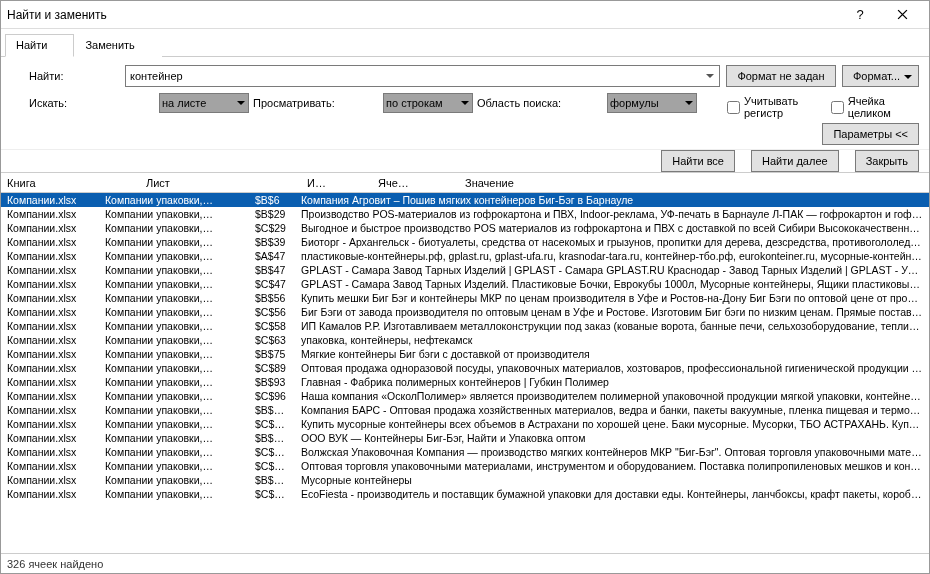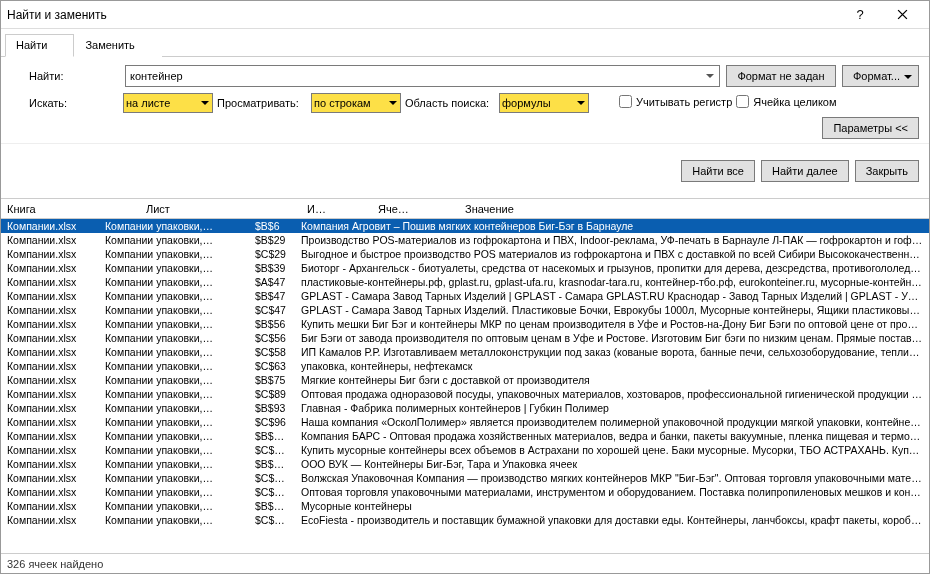--- a/index.html
+++ b/index.html
@@ -17,28 +17,28 @@
   .search-input { flex: 1; height: 22px; border: 1px solid #7a7a7a; padding: 0 20px 0 4px; font-family: inherit; font-size: 11px; background: #fff; position: relative; }
   .combo-wrap { position: relative; flex: 1; display: flex; }
   .combo-wrap .dd { position: absolute; right: 2px; top: 2px; width: 16px; height: 18px; display: flex; align-items: center; justify-content: center; pointer-events: none; }
   .btn { height: 22px; border: 1px solid #7a7a7a; background: #e1e1e1; padding: 0 10px; font-family: inherit; font-size: 11px; cursor: pointer; white-space: nowrap; }
   .btn.dd-btn { padding-right: 18px; position: relative; }
   .btn.dd-btn::after { content: ""; position: absolute; right: 6px; top: 9px; width: 0; height: 0; border-left: 4px solid transparent; border-right: 4px solid transparent; border-top: 4px solid #000; }
   .options-grid { display: flex; gap: 30px; align-items: flex-start; margin-top: 4px; }
   .opt-col { display: flex; gap: 4px; }
   .opt-row { display: flex; align-items: center; gap: 4px; }
   .opt-row .lbl2 { width: 90px; }
-  .sel { height: 20px; border: 1px solid #7a7a7a; font-family: inherit; font-size: 11px; background: #fde047; width: 90px; padding: 0 2px; }
+  .sel { height: 20px; border: 1px solid #7a7a7a; font-family: inherit; font-size: 11px; background: #a3a3a3; width: 90px; padding: 0 2px; margin-left: 36px; }
   .sel-wrap { position: relative; display: inline-block; }
   .sel-wrap::after { content: ""; position: absolute; right: 4px; top: 8px; width: 0; height: 0; border-left: 4px solid transparent; border-right: 4px solid transparent; border-top: 4px solid #000; pointer-events: none; }
   .sel-wrap .sel { appearance: none; -webkit-appearance: none; padding-right: 16px; }
   .chk-row { display: flex; align-items: center; gap: 4px; }
   .chk-row input { margin: 0; }
   .params-btn-row { display: flex; justify-content: flex-end; padding: 0 10px 4px 10px; }
-  .action-row { display: flex; justify-content: flex-end; gap: 6px; padding: 16px 10px; border-top: 1px solid #eee; }
+  .action-row { display: flex; justify-content: flex-end; gap: 16px; padding: 0 10px; border-top: 1px solid #eee; }
   .results { flex: 1; overflow: hidden; display: flex; flex-direction: column; border-top: 1px solid #ccc; }
   .res-header { display: flex; background: #fff; border-bottom: 1px solid #ccc; height: 20px; align-items: center; font-weight: normal; padding-right: 16px; gap: 41px; }
   .res-header .col, .res-row .col { padding: 2px 6px; overflow: hidden; white-space: nowrap; text-overflow: ellipsis; }
   .col-book { width: 98px; flex: 0 0 98px; }
   .col-sheet { width: 120px; flex: 0 0 120px; overflow: hidden; white-space: nowrap; text-overflow: ellipsis; }
   .col-name { width: 30px; flex: 0 0 30px; }
   .col-cell { width: 46px; flex: 0 0 46px; }
   .col-value { flex: 1; min-width: 0; }
   .res-body { flex: 1; overflow-y: scroll; overflow-x: scroll; }
   .res-row { display: flex; height: 14px; align-items: center; font-size: 10.5px; }
@@ -246,21 +246,21 @@
           <div class="col col-sheet">Компании упаковки, тары</div>
           <div class="col col-name"></div>
           <div class="col col-cell">$C$168</div>
           <div class="col col-value">Купить мусорные контейнеры всех объемов в Астрахани по хорошей цене. Баки мусорные. Мусорки, ТБО АСТРАХАНЬ. Купить мусорные контейнеры всех объемов в</div>
         </div>
         <div class="res-row">
           <div class="col col-book">Компании.xlsx</div>
           <div class="col col-sheet">Компании упаковки, тары</div>
           <div class="col col-name"></div>
           <div class="col col-cell">$B$194</div>
-          <div class="col col-value">ООО ВУК — Контейнеры Биг-Бэг, Тара и Упаковка ячеек</div>
+          <div class="col col-value">ООО ВУК — Контейнеры Биг-Бэг, Найти и Упаковка оптом</div>
         </div>
         <div class="res-row">
           <div class="col col-book">Компании.xlsx</div>
           <div class="col col-sheet">Компании упаковки, тары</div>
           <div class="col col-name"></div>
           <div class="col col-cell">$C$194</div>
           <div class="col col-value">Волжская Упаковочная Компания — производство мягких контейнеров МКР "Биг-Бэг". Оптовая торговля упаковочными материалами и оборудованием. Низкие це</div>
         </div>
         <div class="res-row">
           <div class="col col-book">Компании.xlsx</div>

